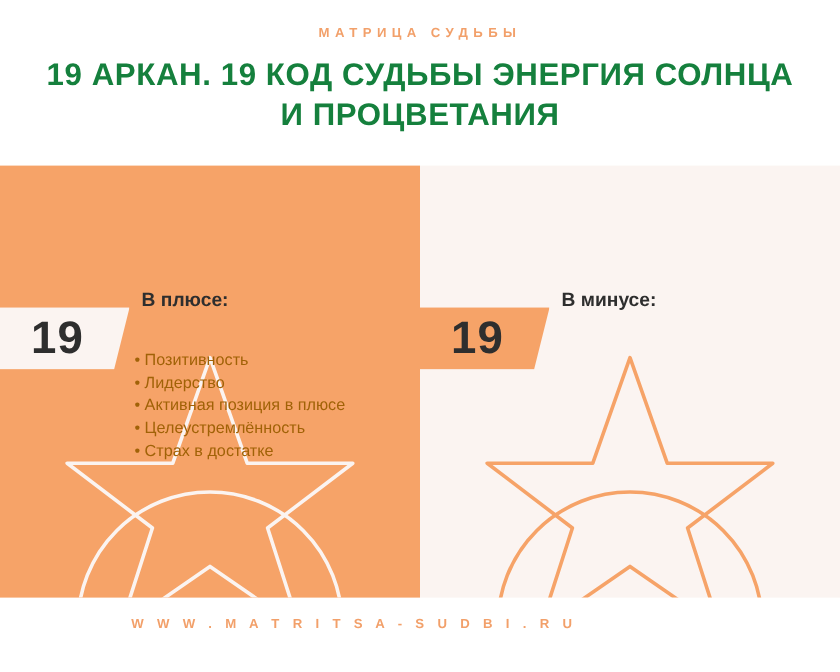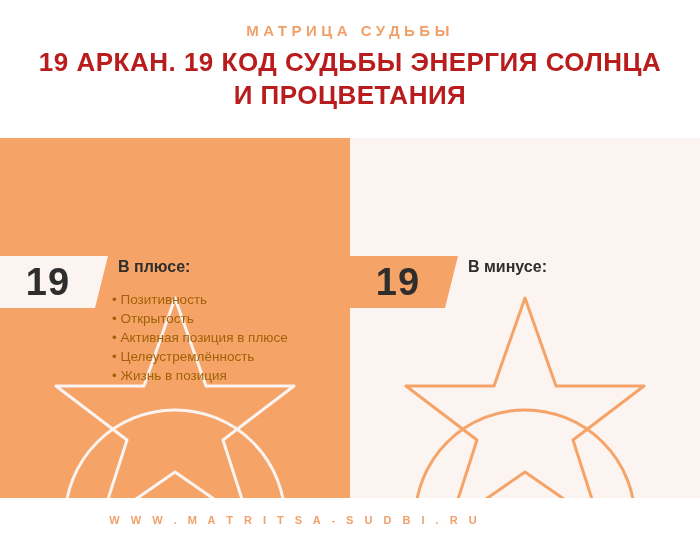--- a/index.html
+++ b/index.html
@@ -21,36 +21,36 @@
     overflow: hidden;
   }
 
   
   .eyebrow {
     position: absolute;
     top: 22px;
     left: 0;
     width: 700px;
     text-align: center;
-    font-size: 15px;
+    font-size: 11px;
     letter-spacing: 4.5px;
     font-weight: bold;
     color: #f2a06a;
   }
   .headline {
     position: absolute;
     top: 46px;
     left: 0;
     width: 700px;
     text-align: center;
     font-size: 26px;
     line-height: 33px;
     font-weight: bold;
     letter-spacing: 0.5px;
-    color: #b91c1c;
+    color: #15803d;
     padding: 0 30px;
     box-sizing: border-box;
   }
 
   
   .band {
     position: absolute;
     top: 138px;
     left: 0;
     width: 700px;
@@ -109,21 +109,21 @@
     width: 108px;
     background: #f6a368;
     clip-path: polygon(0 0, 100% 0, 88% 100%, 0 100%);
     padding-right: 12px;
     box-sizing: border-box;
   }
 
   
   .col-title {
     position: absolute;
-    top: 120px;
+    top: 104px;
     font-size: 16px;
     font-weight: bold;
     color: #2e2e2e;
   }
   .col-title-left { left: 118px; }
   .col-title-right { left: 468px; }
 
   
   .list {
     position: absolute;
@@ -180,24 +180,24 @@
     </div>
 
     <div class="numtag numtag-left">19</div>
     <div class="numtag numtag-right">19</div>
 
     <div class="col-title col-title-left">В плюсе:</div>
     <div class="col-title col-title-right">В минусе:</div>
 
     <div class="list list-left">
       <div class="list-item">• Позитивность</div>
-      <div class="list-item">• Открытость</div>
+      <div class="list-item">• Лидерство</div>
       <div class="list-item">• Активная позиция в плюсе</div>
       <div class="list-item">• Целеустремлённость</div>
-      <div class="list-item">• Жизнь в позиция</div>
+      <div class="list-item">• Страх в достатке</div>
     </div>
 
 
   </div>
 
   <div class="footer">W W W . M A T R I T S A - S U D B I . R U</div>
 
 </div>
 
 </body></html>

